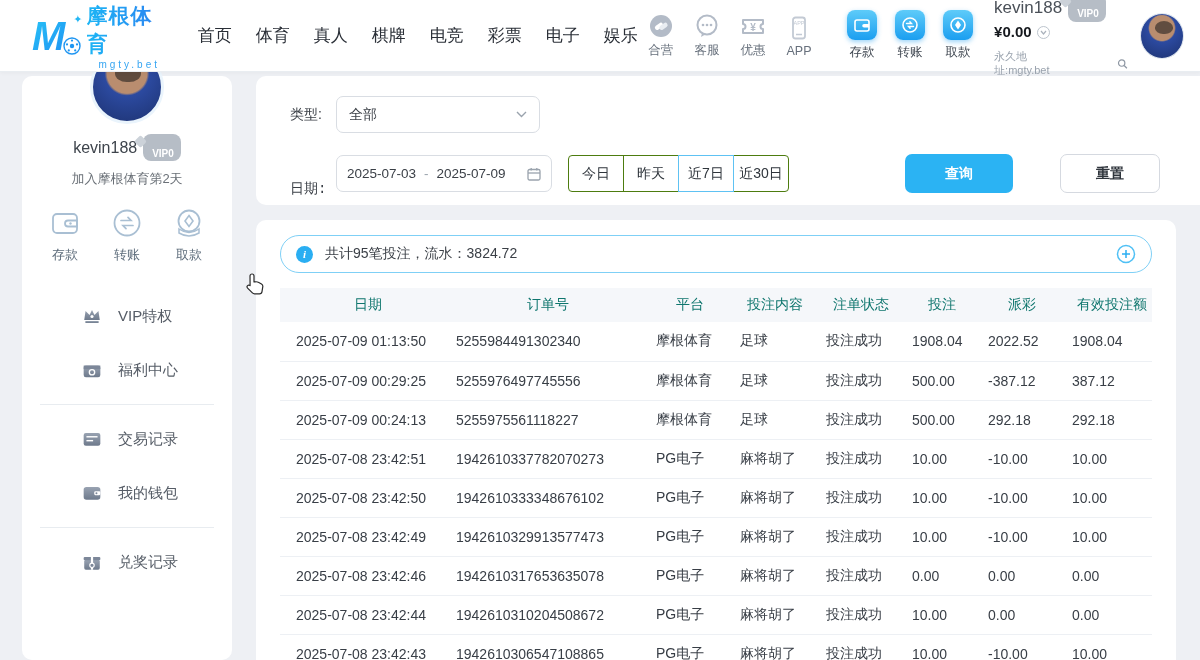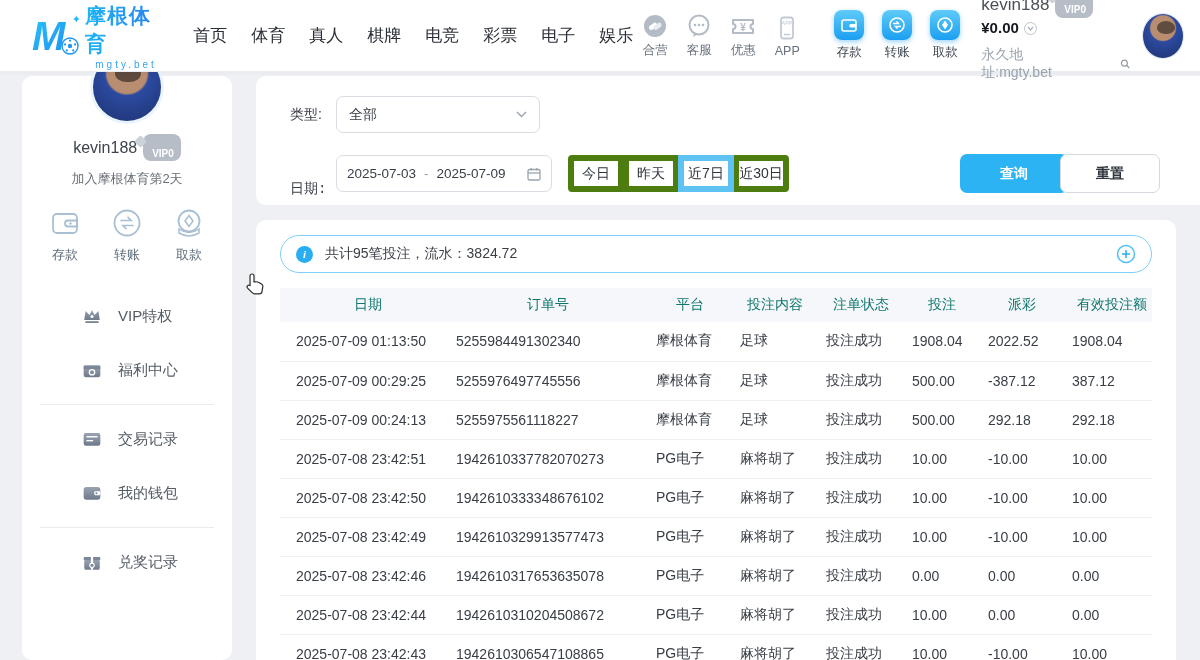--- a/index.html
+++ b/index.html
@@ -43,21 +43,21 @@
   .user-row1 { display:flex; align-items:center; }
   .user-name { font-size:17px; color:#4a5058; }
   .vip-badge { margin-left:6px; background:#b6bdc6; color:#fff; font-size:10px; font-weight:bold;
                border-radius:8px; padding:14px 7px 2px 9px; position:relative; }
   .vip-badge::before { content:""; position:absolute; left:-7px; top:3px; width:9px; height:9px;
                        background:#ccd2d9; transform:rotate(45deg); border-radius:2px; }
   .user-row2 { display:flex; align-items:center; margin-top:1px; }
   .user-balance { font-size:15px; font-weight:bold; color:#16191e; }
   .refresh-circle { width:13px; height:13px; border:1px solid #bcc4cd; border-radius:50%;
                     margin-left:5px; display:flex; align-items:center; justify-content:center; }
-  .user-row3 { display:flex; align-items:center; font-size:14px; color:#99a2ad; margin-top:8px;gap:36px; }
+  .user-row3 { display:flex; align-items:center; font-size:11px; color:#99a2ad; margin-top:8px;gap:36px; }
   .nav-avatar { width:46px; height:46px; border-radius:50%; margin-left:12px; overflow:hidden;
                 background:radial-gradient(circle at 50% 32%, #b98d6f 0 34%, #2c4aa0 38%, #1d3270 100%);
                 border:1px solid #dfe6ee; position:relative; }
   .nav-avatar::after { content:""; position:absolute; top:7px; left:14px; width:18px; height:13px;
                        border-radius:50% 50% 45% 45%; background:#1a1a1a; opacity:.55; }
 
   
   .sidebar { position:absolute; left:22px; top:76px; width:210px; height:584px; background:#fff;
              border-radius:10px; z-index:5; }
   .side-avatar { position:absolute; top:-26px; left:68px; width:74px; height:74px; border-radius:50%;
@@ -92,28 +92,28 @@
   .type-select .chev { margin-left:auto; color:#9aa3ad; }
 
   .date-label { left:34px; top:104px;font-family:Liberation Mono, monospace; }
   .date-box { position:absolute; left:80px; top:79px; width:216px; height:37px;
               border:1px solid #d9dde3; border-radius:7px; display:flex; align-items:center;
               padding:0 10px; font-size:13.5px; color:#3a3f46; cursor:pointer; }
   .date-sep { margin:0 8px; color:#9aa3ad; }
   .date-box .cal { margin-left:auto; }
 
   .range-group { position:absolute; left:312px; top:79px; display:flex; }
-  .range-btn { width:56px; height:37px; background:#fff; border:6px solid #4d7c0f; margin-left:-1px;
+  .range-btn { width:56px; height:37px; background:#fff; border:1px solid #4d7c0f; margin-left:-1px;
                display:flex; align-items:center; justify-content:center; font-size:14px; color:#2f353c;
                cursor:pointer; }
   .range-btn:first-child { margin-left:0; border-radius:4px 0 0 4px; }
   .range-btn:last-child { border-radius:0 4px 4px 0; }
   .range-btn.selected { border-color:#5ec2f3; z-index:2; }
 
-  .btn-search { position:absolute; left:704px; top:78px; width:108px; height:39px; border:none;
+  .btn-search { position:absolute; left:649px; top:78px; width:108px; height:39px; border:none;
                 background:#2bb3f3; color:#fff; font-size:14px; font-weight:bold; border-radius:7px;
                 cursor:pointer; font-family:inherit; }
   .btn-reset { position:absolute; left:804px; top:78px; width:100px; height:39px; background:#fff;
                border:1px solid #d5d9e0; color:#2f353c; font-size:14px; font-weight:bold;
                border-radius:7px; cursor:pointer; font-family:inherit; }
 
   
   .table-card { position:absolute; left:256px; top:220px; width:920px; height:440px; background:#fff;
                 border-radius:10px 10px 0 0; }
   .summary-bar { position:absolute; left:24px; top:15px; width:872px; height:38px;

